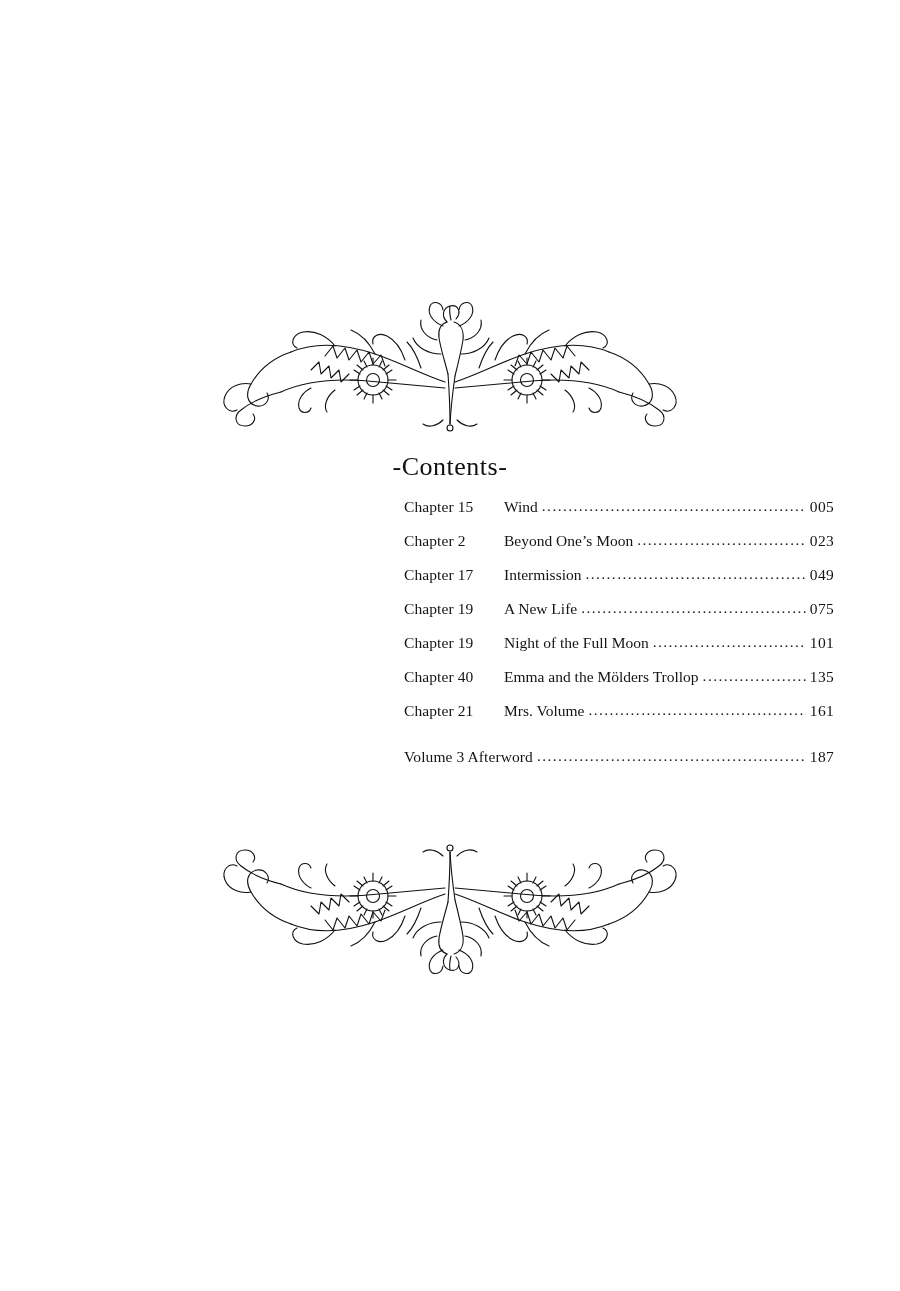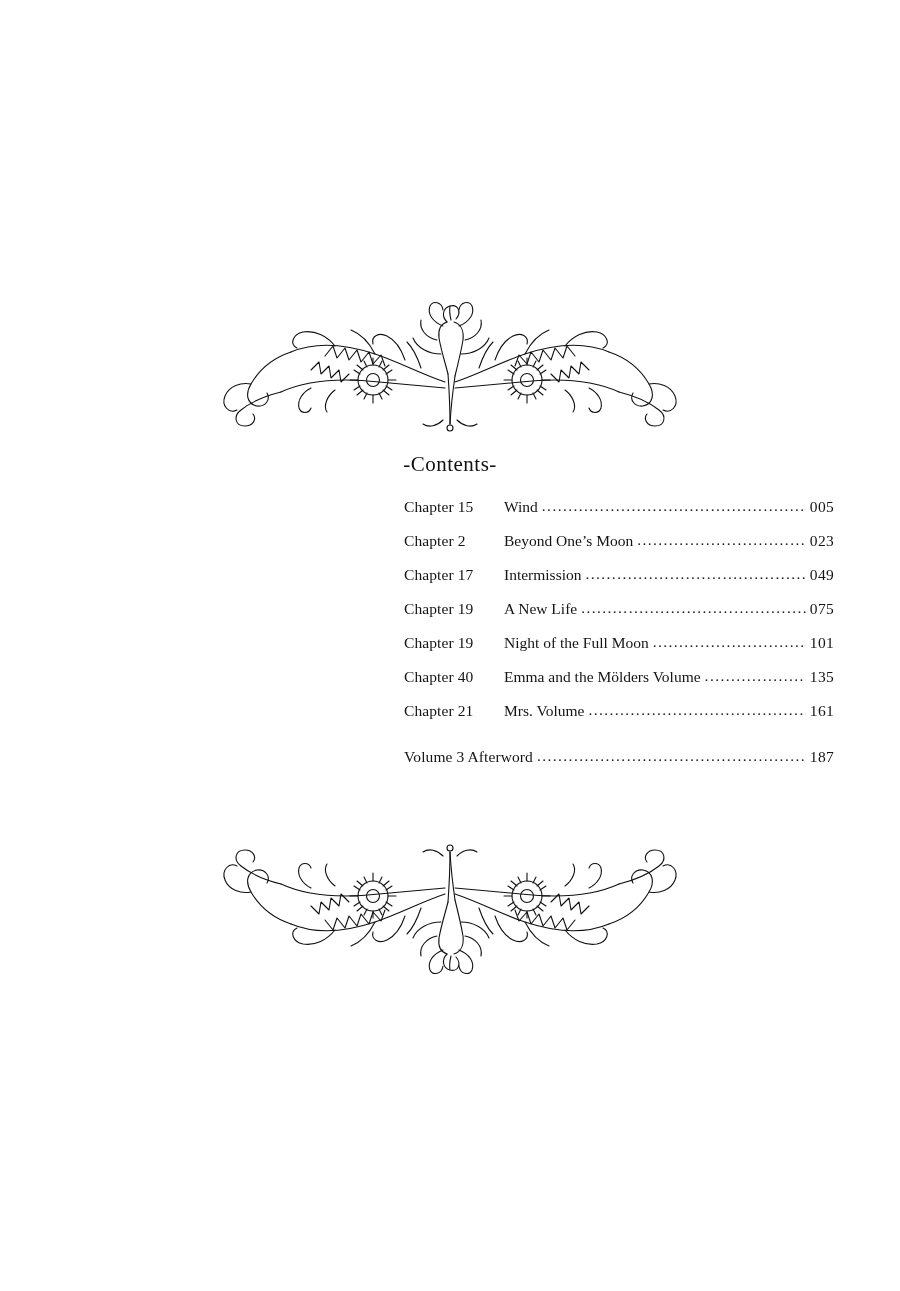--- a/index.html
+++ b/index.html
@@ -40,21 +40,21 @@
     height: auto;
   }
 
   
   .contents-title {
     position: absolute;
     top: 452px;
     left: 0;
     width: 100%;
     text-align: center;
-    font-size: 21px;
+    font-size: 26px;
     letter-spacing: 0.5px;
     font-family: "Liberation Serif", serif;
     color: #111111;
   }
 
   
   .toc {
     position: absolute;
     top: 499px;
     left: 404px;
@@ -200,21 +200,21 @@
 
     <div class="toc-row">
       <span class="toc-chapter">Chapter 19</span>
       <span class="toc-title">Night of the Full Moon</span>
       <span class="toc-dots">................................................................................................</span>
       <span class="toc-page">101</span>
     </div>
 
     <div class="toc-row">
       <span class="toc-chapter">Chapter 40</span>
-      <span class="toc-title">Emma and the Mölders Volume</span>
+      <span class="toc-title">Emma and the Mölders Trollop</span>
       <span class="toc-dots">................................................................................................</span>
       <span class="toc-page">135</span>
     </div>
 
     <div class="toc-row">
       <span class="toc-chapter">Chapter 21</span>
       <span class="toc-title">Mrs. Volume</span>
       <span class="toc-dots">................................................................................................</span>
       <span class="toc-page">161</span>
     </div>

